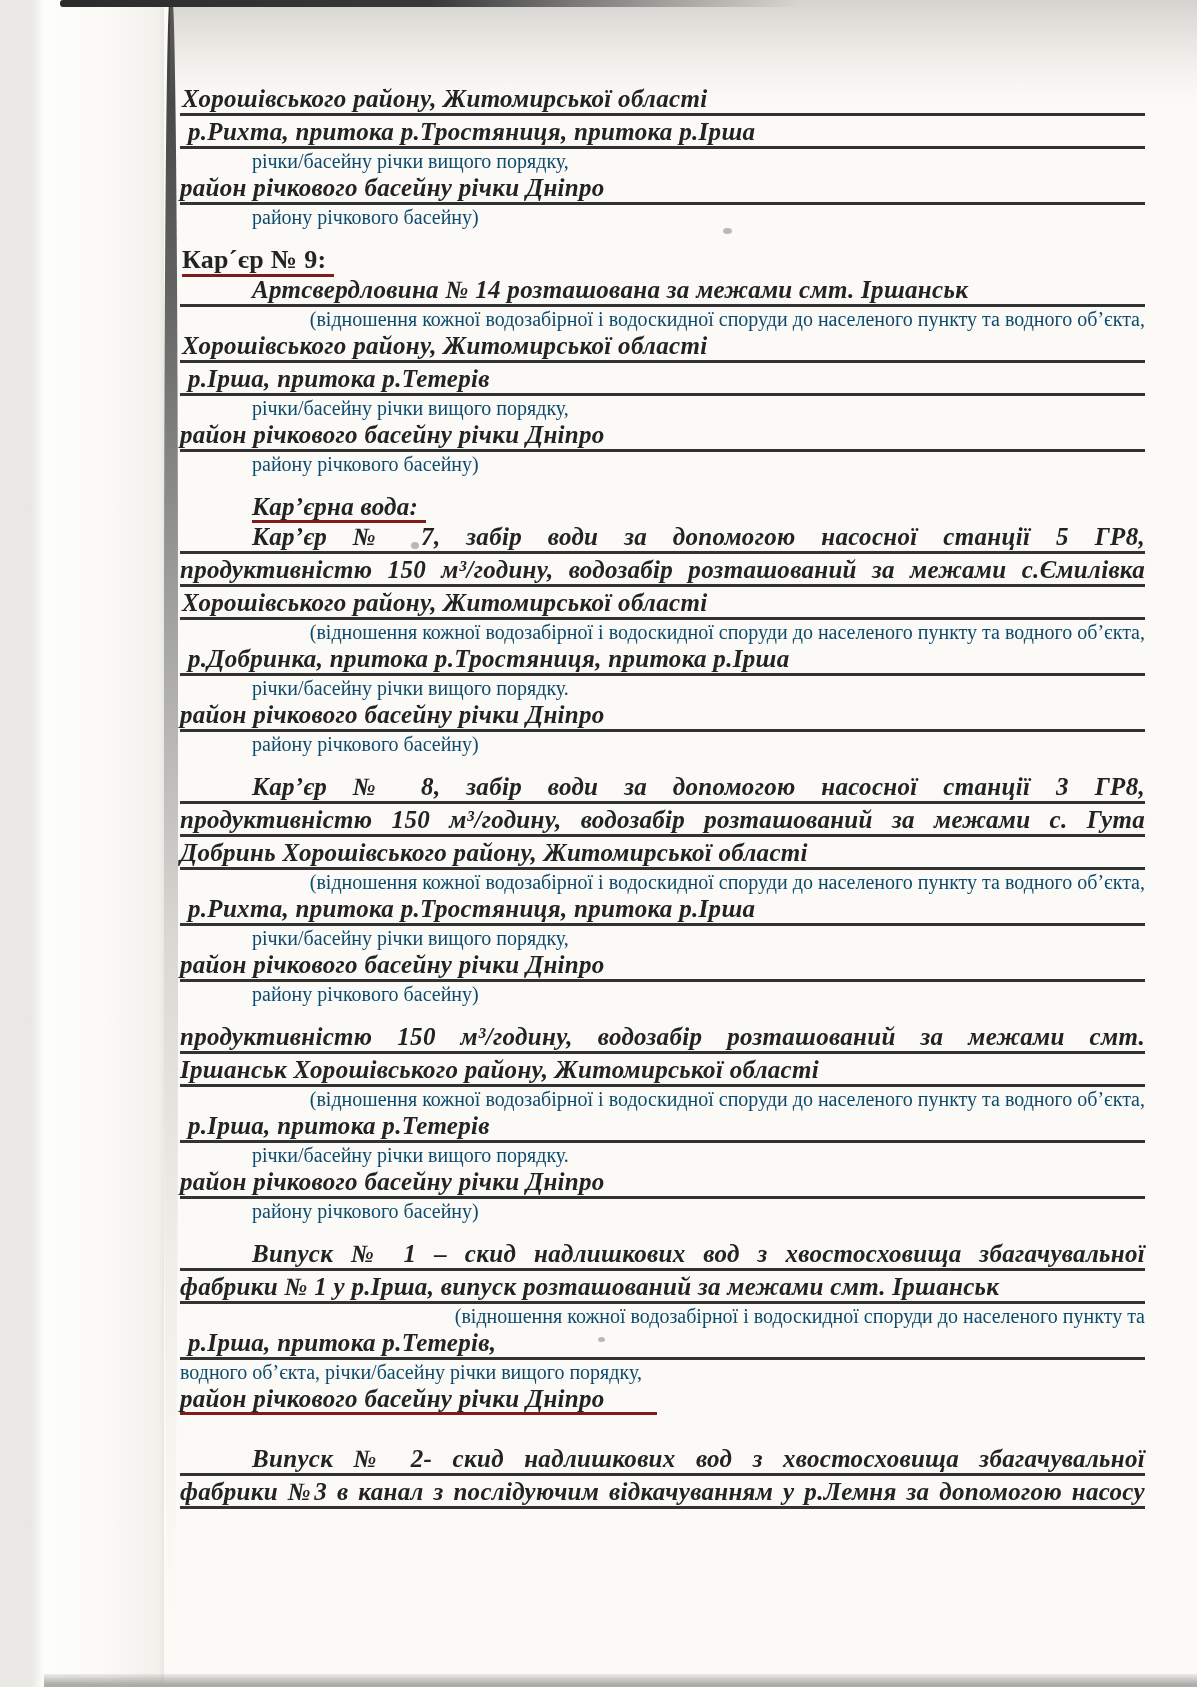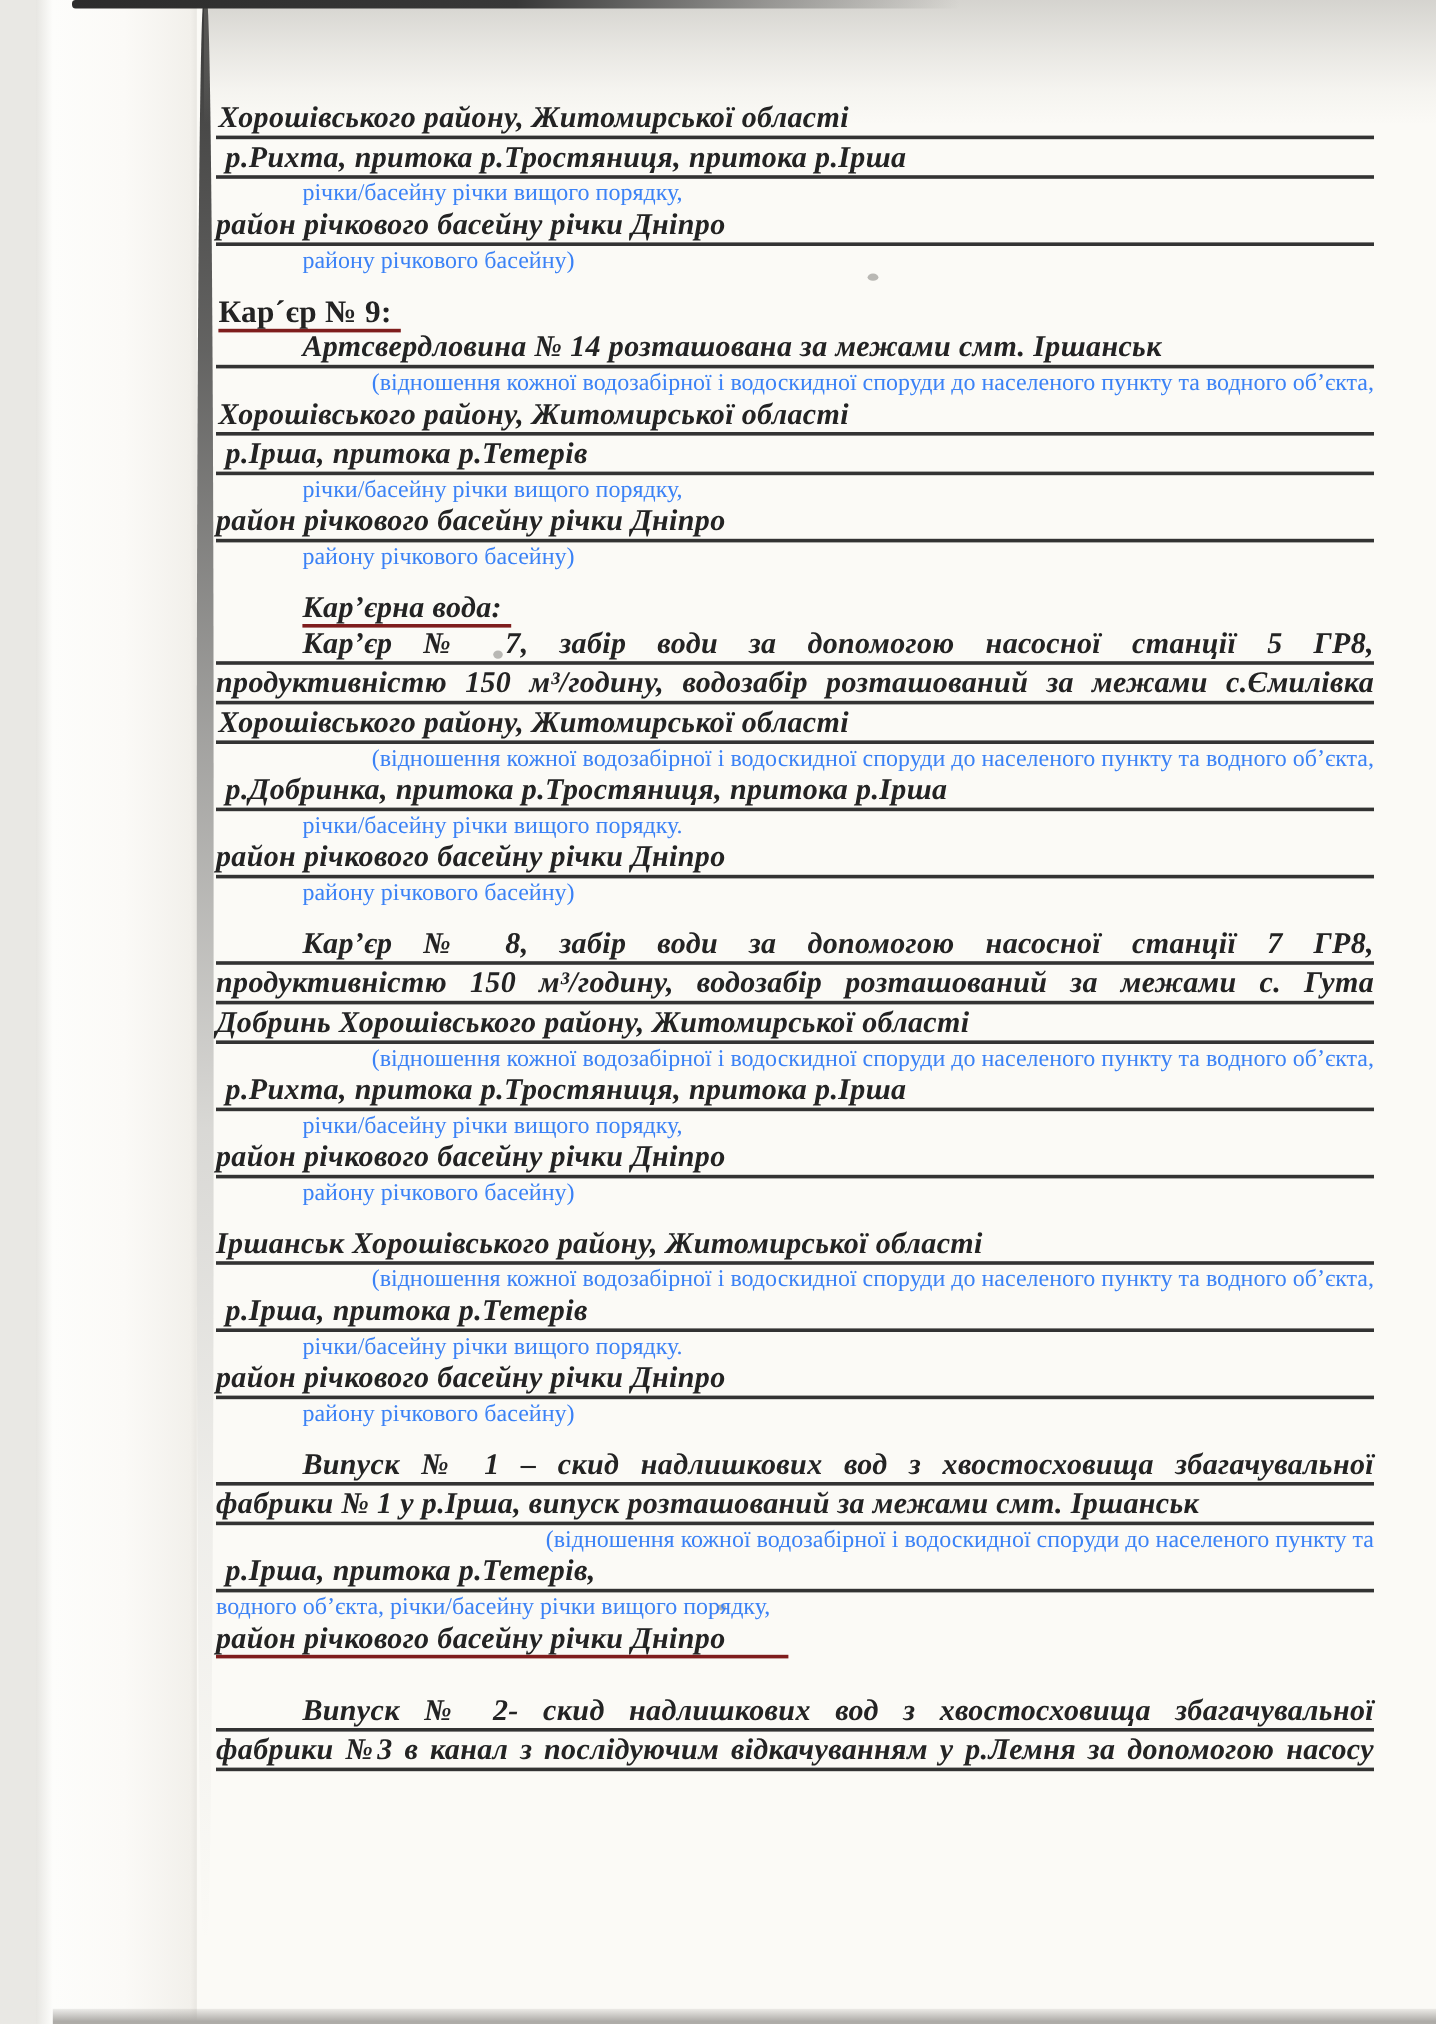--- a/index.html
+++ b/index.html
@@ -70,21 +70,21 @@
   }
   .entry.just{white-space:normal;text-align:justify;text-align-last:justify;}
   .entry.no-ul{border-bottom:none;}
   .entry .ulspan{border-bottom:3px solid #7f1d1d;padding-right:8px;}
   .entry .ulspan.wide{padding-right:52px;}
   .entry.upright{font-style:normal;font-size:26px;}
   .entry.ul-mid{width:862px;}
   .small{
     font-size:20px;line-height:23px;
     font-weight:400;font-style:normal;
-    color:#3b82f6;
+    color:#0c4a6e;
     padding-left:72px;
     white-space:nowrap;
   }
   .small.paren{padding-left:68px;text-align:right;}
   .small.flush{padding-left:0;}
   .pl0{padding-left:0;}
   .pl2{padding-left:2px;}
   .pl8{padding-left:8px;}
   .pl72{padding-left:72px;}
   .gap{height:16px;}
@@ -131,31 +131,32 @@
     <div class="entry just pl0">продуктивністю 150 м³/годину, водозабір розташований за межами с.Ємилівка</div>
     <div class="entry pl2">Хорошівського  району, Житомирської області</div>
     <div class="small paren">(відношення кожної водозабірної і  водоскидної споруди до населеного пункту та водного об’єкта,</div>
     <div class="entry pl8">р.Добринка,  притока р.Тростяниця, притока р.Ірша</div>
     <div class="small">річки/басейну річки вищого порядку.</div>
     <div class="entry pl0">район річкового басейну річки Дніпро</div>
     <div class="small">району річкового басейну)</div>
 
     <div class="gap"></div>
 
-    <div class="entry just pl72">Кар’єр № 8, забір води за допомогою насосної станції 7 ГР8,</div>
+    <div class="entry just pl72">Кар’єр № 8, забір води за допомогою насосної станції 3 ГР8,</div>
     <div class="entry just pl0">продуктивністю 150 м³/годину, водозабір розташований за межами с. Гута</div>
     <div class="entry pl0">Добринь Хорошівського  району, Житомирської області</div>
     <div class="small paren">(відношення кожної водозабірної і  водоскидної споруди до населеного пункту та водного об’єкта,</div>
     <div class="entry pl8">р.Рихта,  притока р.Тростяниця, притока р.Ірша</div>
     <div class="small">річки/басейну річки вищого порядку,</div>
     <div class="entry pl0">район річкового басейну річки Дніпро</div>
     <div class="small">району річкового басейну)</div>
 
     <div class="gap"></div>
 
+    <div class="entry just pl0">продуктивністю 150 м³/годину, водозабір розташований за межами смт.</div>
     <div class="entry pl0">Іршанськ   Хорошівського  району, Житомирської області</div>
     <div class="small paren">(відношення кожної водозабірної і  водоскидної споруди до населеного пункту та водного об’єкта,</div>
     <div class="entry pl8">р.Ірша, притока р.Тетерів</div>
     <div class="small">річки/басейну річки вищого порядку.</div>
     <div class="entry pl0">район річкового басейну річки Дніпро</div>
     <div class="small">району річкового басейну)</div>
 
     <div class="gap"></div>
 
     <div class="entry just pl72">Випуск № 1 – скид надлишкових вод з хвостосховища збагачувальної</div>

